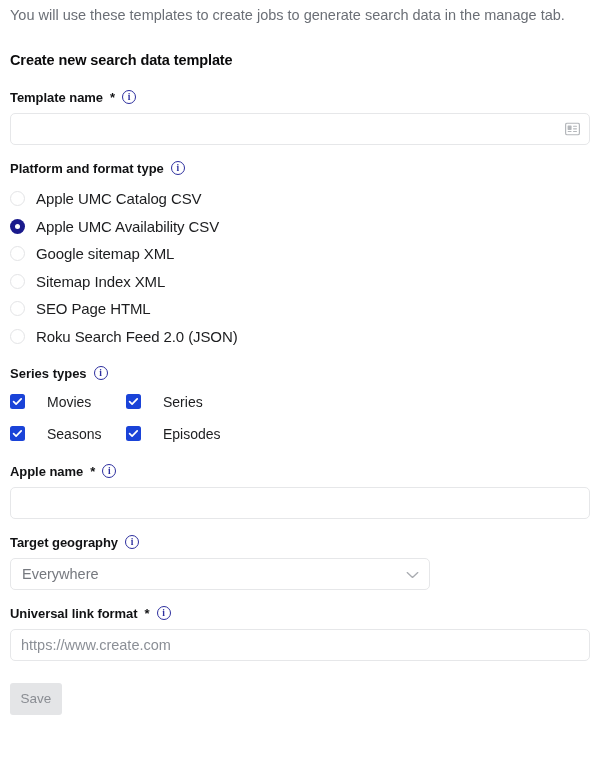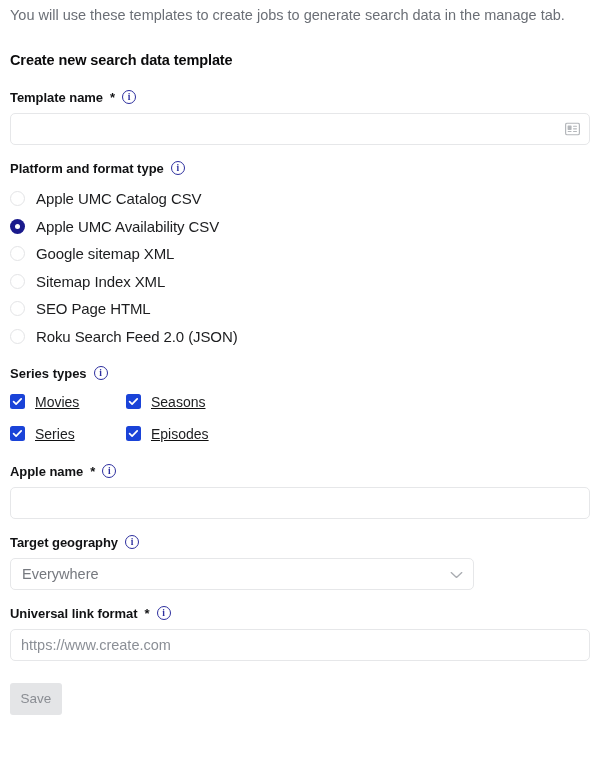--- a/index.html
+++ b/index.html
@@ -148,41 +148,40 @@
 
   .checkbox-grid {
     margin-top: 13px;
     display: grid;
     grid-template-columns: 116px auto;
     row-gap: 16px;
   }
   .check-row {
     display: flex;
     align-items: flex-start;
-    gap: 10px;
-    text-decoration: underline;
+    gap: 22px;
   }
   .checkbox {
     width: 15px;
     height: 15px;
     flex: 0 0 15px;
     border-radius: 2.5px;
     background: #1a43d8;
     position: relative;
     box-sizing: border-box;
   }
   .checkbox svg { display: block; }
   .check-label {
     font-size: 14px;
     color: #1c1d1f;
   }
 
   .select-input {
     margin-top: 8px;
-    width: 464px;
+    width: 420px;
     height: 32px;
     border: 1px solid #e6e7e9;
     border-radius: 5px;
     background: #ffffff;
     box-sizing: border-box;
     display: flex;
     align-items: center;
     justify-content: space-between;
     padding: 0 10px 0 11px;
     font-size: 14.5px;
@@ -283,29 +282,29 @@
           </svg>
       </span>
       <span class="check-label">Movies</span>
     </div>
     <div class="check-row">
       <span class="checkbox">
         <svg width="15" height="15" viewBox="0 0 15 15">
             <path d="M3.6 7.7 L6.1 10.1 L11.2 4.8" stroke="#ffffff" stroke-width="1.7" fill="none" stroke-linecap="round" stroke-linejoin="round"></path>
           </svg>
       </span>
-      <span class="check-label">Seasons</span>
+      <span class="check-label">Series</span>
     </div>
     <div class="check-row">
       <span class="checkbox">
         <svg width="15" height="15" viewBox="0 0 15 15">
             <path d="M3.6 7.7 L6.1 10.1 L11.2 4.8" stroke="#ffffff" stroke-width="1.7" fill="none" stroke-linecap="round" stroke-linejoin="round"></path>
           </svg>
       </span>
-      <span class="check-label">Series</span>
+      <span class="check-label">Seasons</span>
     </div>
     <div class="check-row">
       <span class="checkbox">
         <svg width="15" height="15" viewBox="0 0 15 15">
             <path d="M3.6 7.7 L6.1 10.1 L11.2 4.8" stroke="#ffffff" stroke-width="1.7" fill="none" stroke-linecap="round" stroke-linejoin="round"></path>
           </svg>
       </span>
       <span class="check-label">Episodes</span>
     </div>
   </div>

